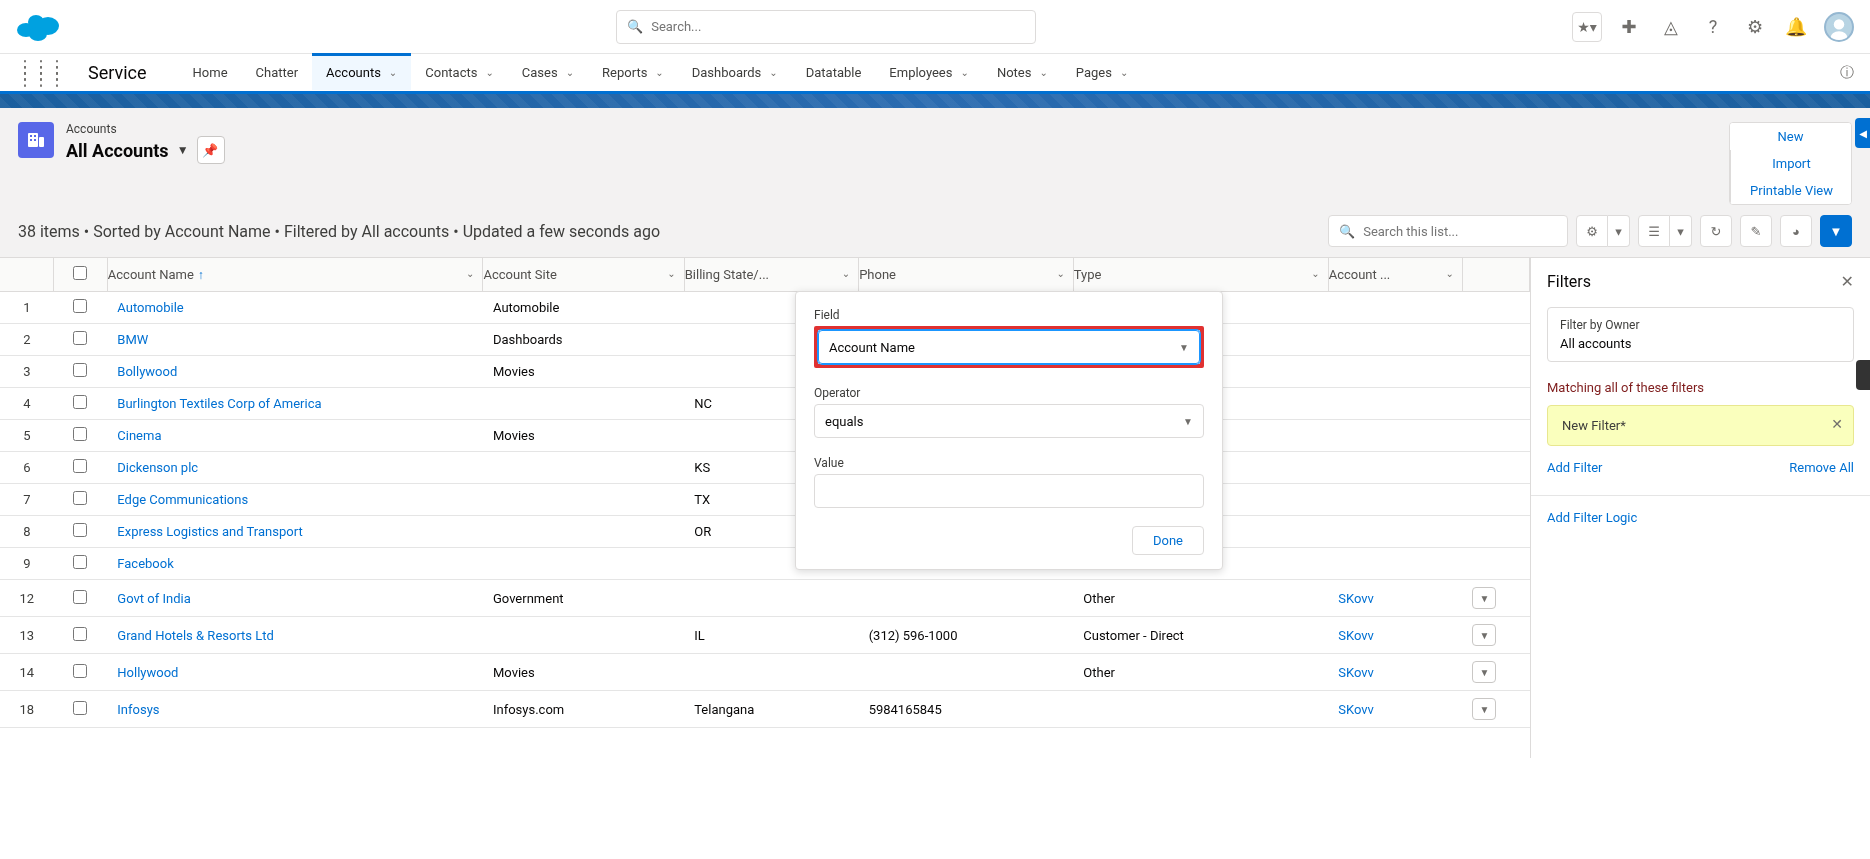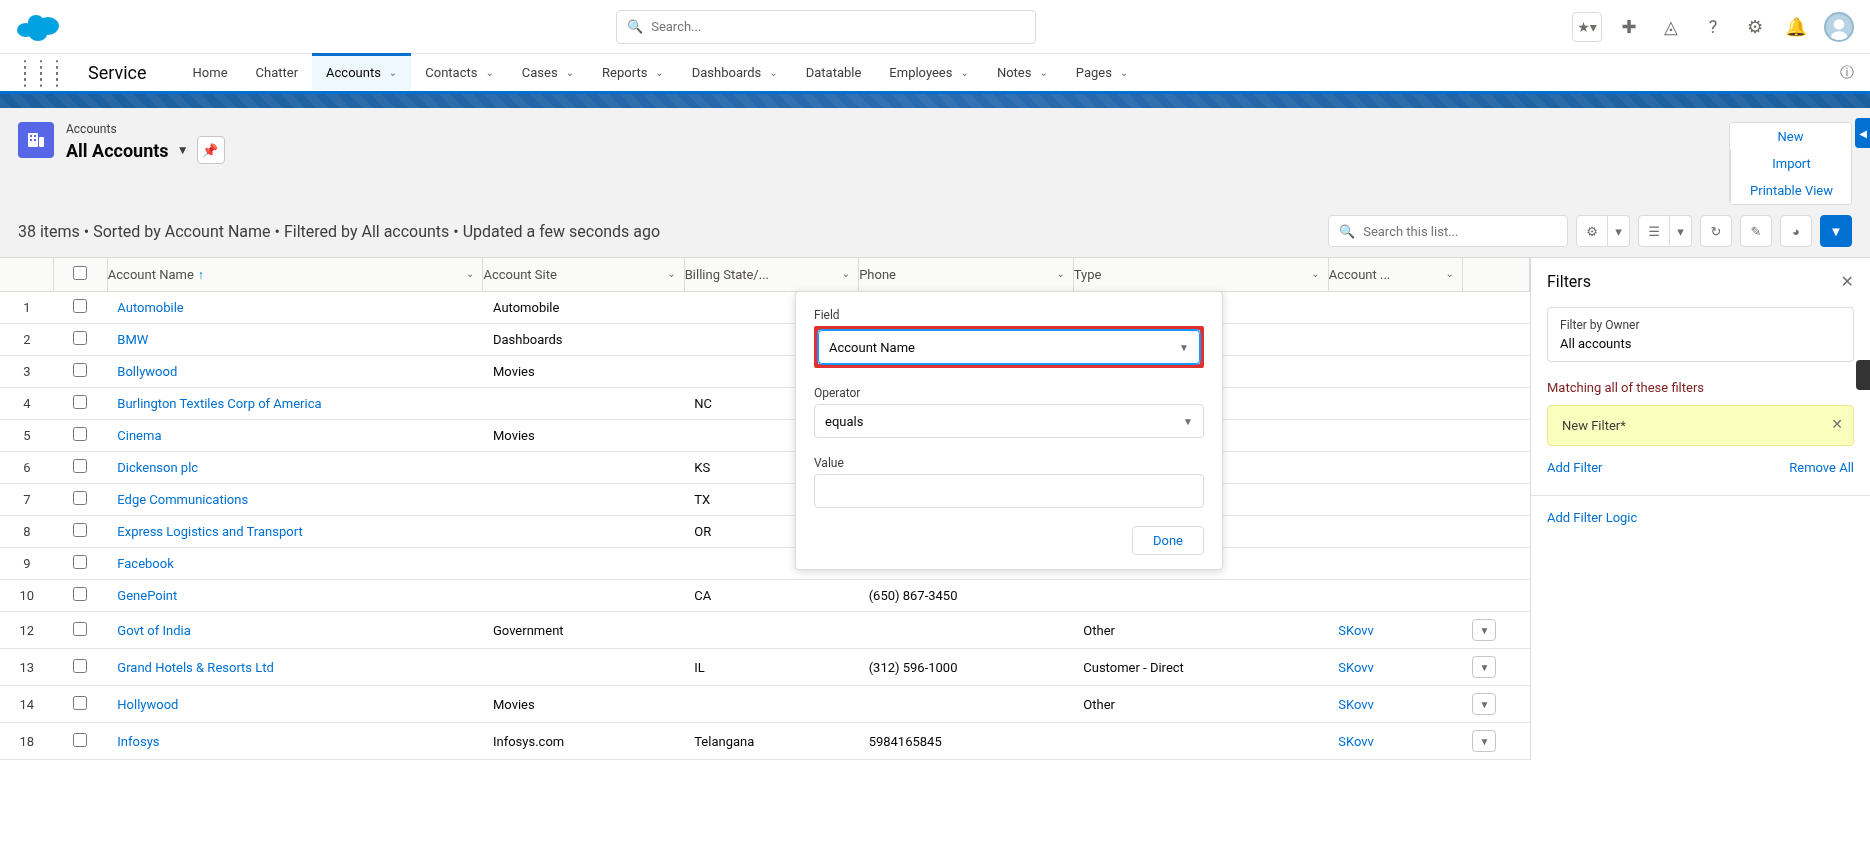--- a/index.html
+++ b/index.html
@@ -393,31 +393,20 @@
             <td class="cb"><input type="checkbox" style=""></td>
             <td><a>Facebook</a></td>
             <td></td>
             <td></td>
             <td>4655674615</td>
             <td></td>
             <td></td>
             <td></td>
           </tr>
           <tr>
-            <td class="rownum">10</td>
-            <td class="cb"><input type="checkbox" style=""></td>
-            <td><a>GenePoint</a></td>
-            <td></td>
-            <td>CA</td>
-            <td>(650) 867-3450</td>
-            <td></td>
-            <td></td>
-            <td></td>
-          </tr>
-          <tr>
             <td class="rownum">12</td>
             <td class="cb"><input type="checkbox" style=""></td>
             <td><a>Govt of India</a></td>
             <td>Government</td>
             <td></td>
             <td></td>
             <td>Other</td>
             <td><a>SKovv</a></td>
             <td><span class="row-menu-btn">▼</span></td>
           </tr>

